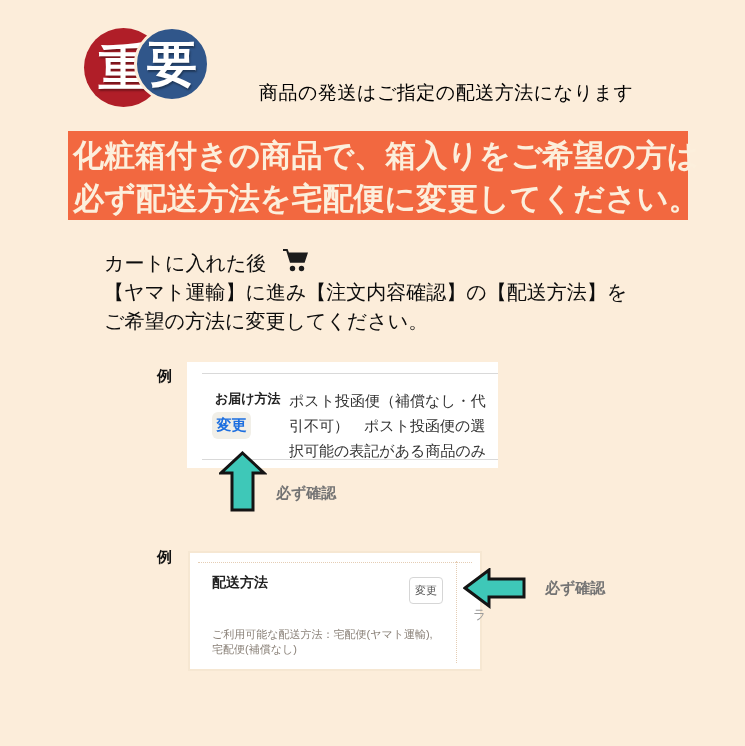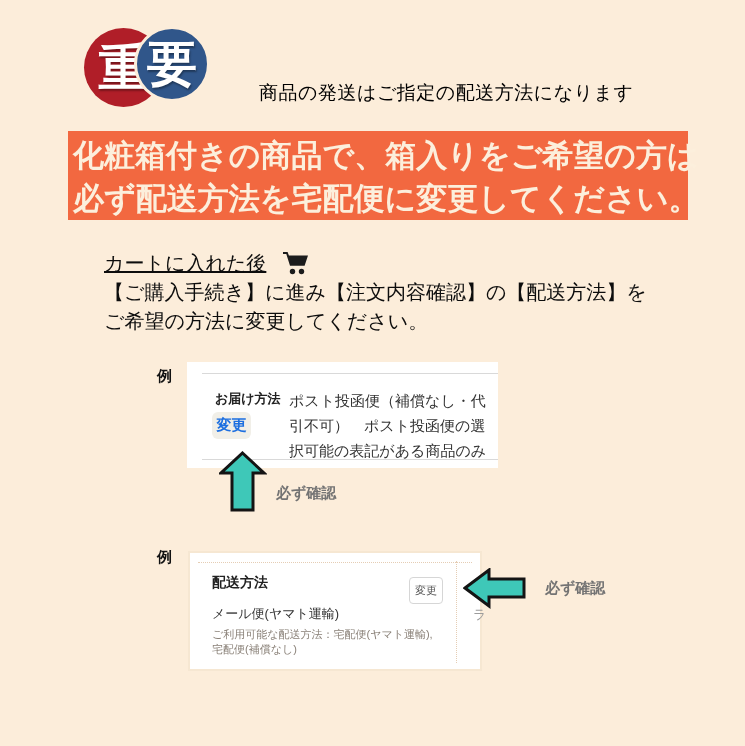--- a/index.html
+++ b/index.html
@@ -16,21 +16,21 @@
 
   .subtitle { position:absolute; left:259px; top:80px; font-size:19px; font-weight:500; color:#000; letter-spacing:.5px; white-space:nowrap; }
 
   
   .banner { position:absolute; left:68px; top:131px; width:620px; height:89px; background:#F26840; color:#FCEFDC; padding:3px 0 12px 5px; }
   .banner .bline { font-size:31px; font-weight:700; line-height:43px; white-space:nowrap; letter-spacing:0; }
 
   
   .steps { position:absolute; left:104px; top:249px; color:#0d0d0d; font-weight:500; }
   .steps .sline { font-size:20px; line-height:29px; white-space:nowrap; }
-  .steps .row1 { display:flex; align-items:flex-end; gap:16px;text-decoration:underline; }
+  .steps .row1 { display:flex; align-items:flex-start; gap:16px; }
   .cart-svg { position:relative; top:-2px; }
 
   
   .ex-label { position:absolute; font-size:15px; font-weight:700; color:#111; }
   .ex1-label { left:157px; top:367px; }
   .ex1-box { position:absolute; left:187px; top:362px; width:311px; height:106px; background:#fff; }
   .hline { position:absolute; left:15px; right:0; height:1px; background:#D9D9D9; }
   .hline.t { top:11px; } .hline.b { top:97px; }
   .ex1-field { position:absolute; left:28px; top:28px; font-size:13px; font-weight:700; color:#222; }
   .change-chip { position:absolute; left:25px; top:50px; width:39px; height:27px; background:#F1EFE8; border-radius:6px; color:#1D6FE0; font-size:15px; font-weight:700; display:flex; align-items:center; justify-content:center; cursor:pointer; }
@@ -75,21 +75,21 @@
 
   <div class="steps">
     <div class="sline row1">
       <span>カートに入れた後</span>
       <svg class="cart-svg" width="27" height="26" viewBox="0 0 27 26">
         <path d="M1 2 h4.6 l1.3 3.6 H26 l-3.4 10.2 H8 L4.3 4 H1 Z" fill="#1c1c1c"></path>
         <circle cx="10.5" cy="21.5" r="2.7" fill="#1c1c1c"></circle>
         <circle cx="19.5" cy="21.5" r="2.7" fill="#1c1c1c"></circle>
       </svg>
     </div>
-    <div class="sline">【ご購入手続き】に進み【注文内容確認】の【配送方法】を</div>
+    <div class="sline">【ヤマト運輸】に進み【注文内容確認】の【配送方法】を</div>
     <div class="sline">ご希望の方法に変更してください。</div>
   </div>
 
   <div class="ex-label ex1-label">例</div>
   <div class="ex1-box">
     <div class="hline t"></div>
     <div class="ex1-field">お届け方法</div>
     <div class="change-chip">変更</div>
     <div class="ex1-value">ポスト投函便（補償なし・代引不可）　ポスト投函便の選択可能の表記がある商品のみ</div>
     <div class="hline b"></div>
@@ -98,21 +98,20 @@
     <polygon points="23.5,2 45,22 34,22 34,59 13,59 13,22 2,22" fill="#3EC8B8" stroke="#141414" stroke-width="3" stroke-linejoin="miter"></polygon>
   </svg>
   <div class="note note1">必ず確認</div>
 
   <div class="ex-label ex2-label">例</div>
   <div class="ex2-box">
     <div class="dot-h"></div>
     <div class="dot-v"></div>
     <div class="ex2-field">配送方法</div>
     <button class="change-btn">変更</button>
-    <div class="ex2-method">メール便(ヤマト運輸)</div>
     <div class="ex2-avail">ご利用可能な配送方法：宅配便(ヤマト運輸), 宅配便(補償なし)</div>
     <div class="ex2-partial">ラ</div>
   </div>
   <svg class="arrow-left" width="63" height="41" viewBox="0 0 63 41">
     <polygon points="2,20 26,2 26,11 61,11 61,29 26,29 26,38" fill="#3EC8B8" stroke="#141414" stroke-width="3" stroke-linejoin="miter"></polygon>
   </svg>
   <div class="note note2">必ず確認</div>
 
 </div>
 

